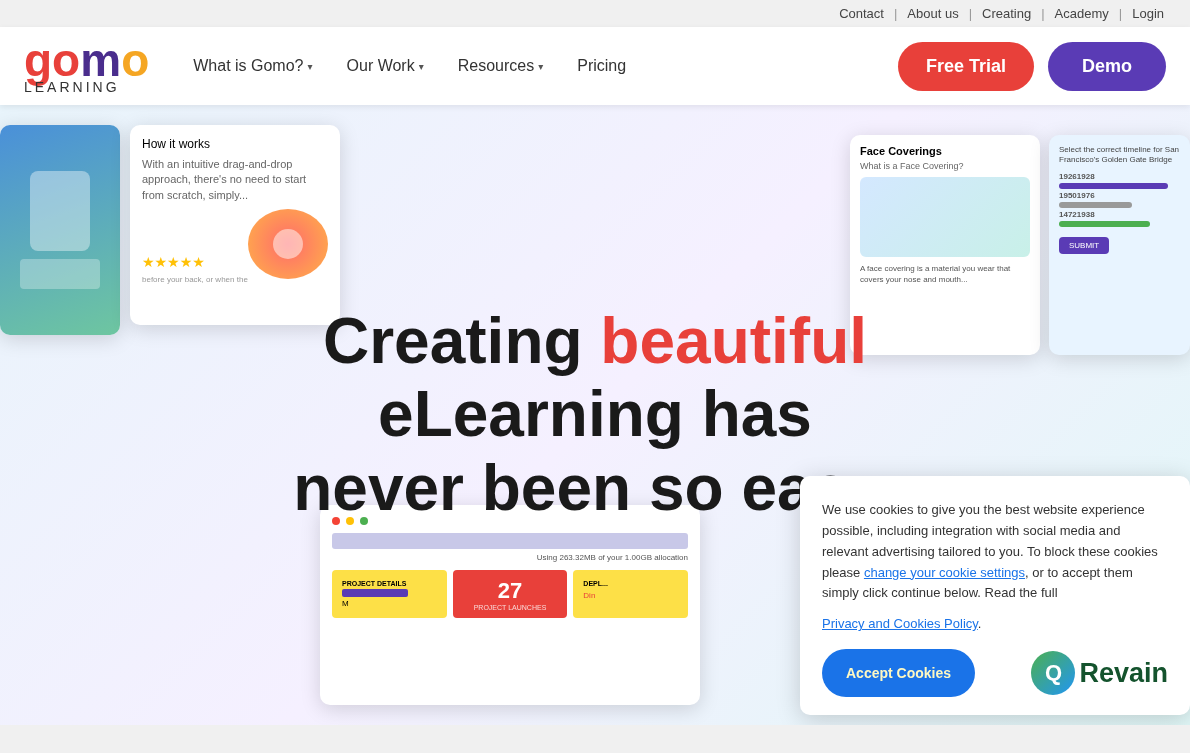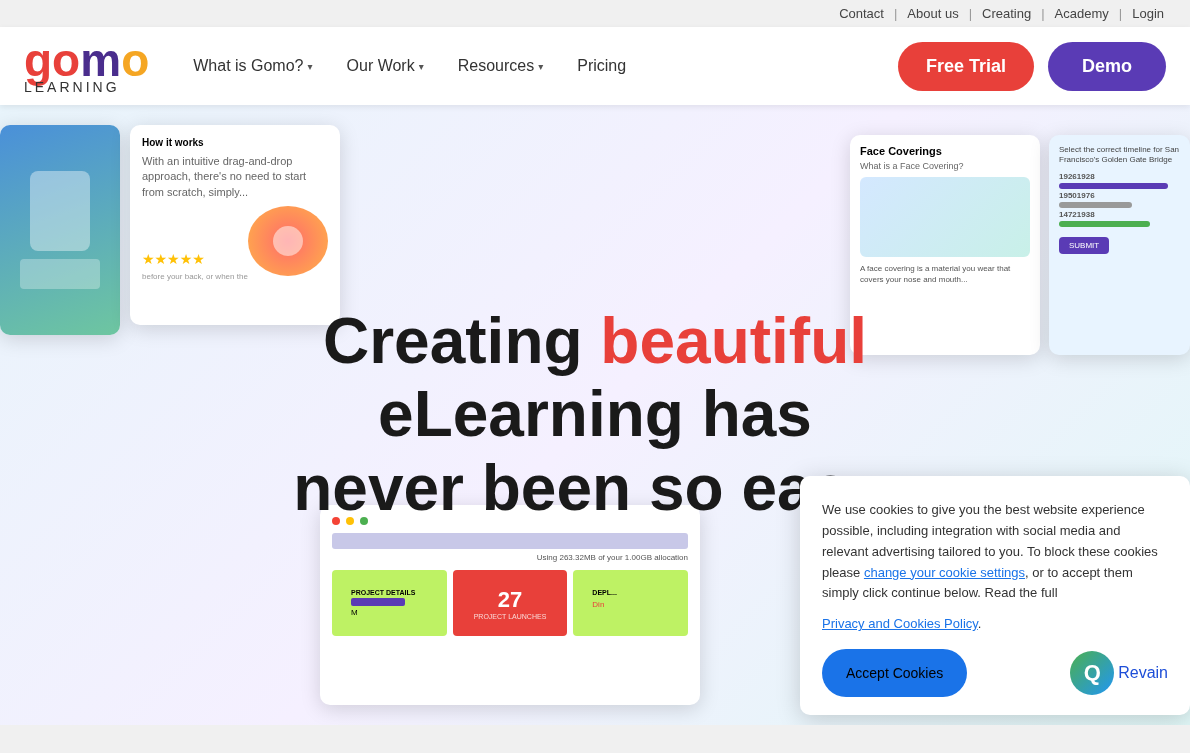--- a/index.html
+++ b/index.html
@@ -185,22 +185,22 @@
     }
 
     .card-how {
       top: 20px;
       left: 130px;
       width: 210px;
       height: 200px;
       padding: 12px;
     }
     .card-how-title {
-      font-weight: 700;
-      font-size: 10px;
+      font-weight: 400;
+      font-size: 12px;
       margin-bottom: 6px;
     }
     .card-how-text {
       font-size: 11px;
       color: #666;
       line-height: 1.4;
     }
     .cell-graphic {
       margin-top: 6px;
       width: 80px;
@@ -374,23 +374,23 @@
     .dot-r { background: #f44336; }
     .dot-y { background: #ffc107; }
     .dot-g { background: #4caf50; }
     .dash-grid {
       display: grid;
       grid-template-columns: 1fr 1fr 1fr;
       gap: 6px;
       margin-top: 8px;
     }
     .dash-cell {
-      background: #bef264;
+      background: #fde047;
       border-radius: 4px;
-      padding: 19px;
+      padding: 10px;
       font-size: 8px;
     }
 
     
     .cookie-banner {
       position: absolute;
       bottom: 10px;
       right: 0px;
       width: 390px;
       background: #fff;
@@ -411,26 +411,26 @@
       cursor: pointer;
     }
     .cookie-btn-row {
       display: flex;
       align-items: center;
       gap: 10px;
       margin-top: 14px;
     }
     .cookie-accept-btn {
       background: #1a73e8;
-      color: #000000;
+      color: #fef9c3;
       border: none;
       padding: 16px 24px;
       border-radius: 30px;
       font-size: 14px;
-      font-weight: 400;
+      font-weight: 700;
       cursor: pointer;
     }
     .revain-logo {
       margin-left: auto;
       display: flex;
       align-items: center;
       gap: 4px;
     }
     .revain-q {
       width: 44px;
@@ -438,23 +438,23 @@
       background: linear-gradient(135deg, #4caf50, #2196f3);
       border-radius: 50%;
       display: flex;
       align-items: center;
       justify-content: center;
       color: #fff;
       font-size: 22px;
       font-weight: 900;
     }
     .revain-text {
-      font-size: 16px;
-      font-weight: 400;
-      color: #1d4ed8;
+      font-size: 27px;
+      font-weight: 700;
+      color: #14532d;
     }
   </style>
 </head>
 <body>
 
 <div class="top-bar">
   <a class="nav-link">Contact</a>
   <span class="sep">|</span>
   <a class="nav-link">About us</a>
   <span class="sep">|</span>

